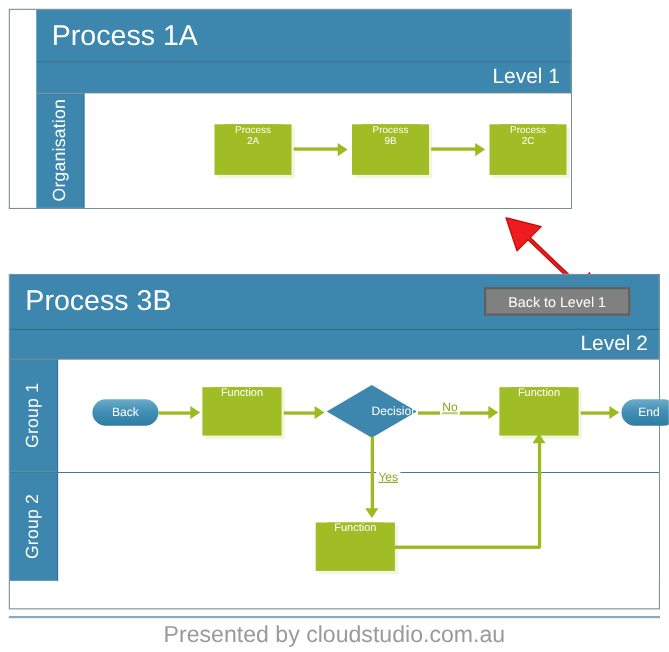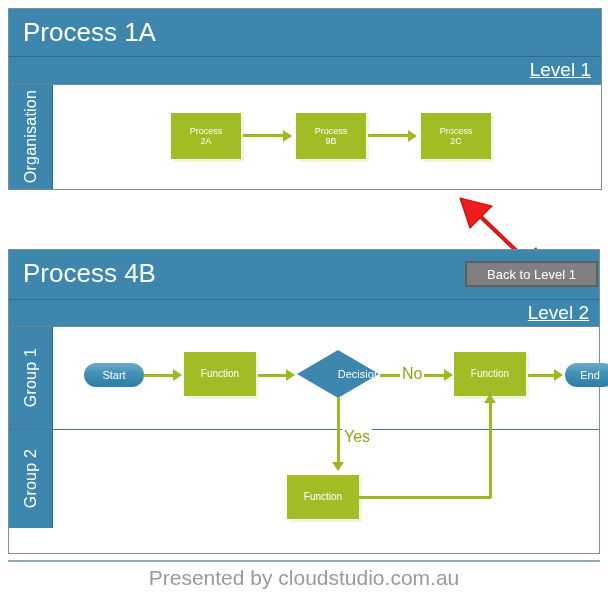--- a/index.html
+++ b/index.html
@@ -34,21 +34,20 @@
     box-sizing: border-box;
   }
   .panel-levelbar {
     background: #3d87ae;
     color: #ffffff;
     font-size: 19px;
     text-align: right;
     padding: 2px 10px 5px 0;
     box-sizing: border-box;
     border-bottom: 1px solid #6e8592;
-    text-decoration: underline;
   }
 
   
   .lane {
     display: flex;
     box-sizing: border-box;
   }
   .lane + .lane { border-top: 1px solid #46798f; }
   .lane-label {
     background: #3d87ae;
@@ -74,21 +73,21 @@
     background: #ffffff;
   }
 
   
   .shape { position: absolute; box-sizing: border-box; }
 
   
   .procbox {
     background: #a0bd26;
     display: flex;
-    align-items: center;
+    align-items: flex-start;
     box-shadow: 3px 3px 0 rgba(160,189,38,.14);
   }
   .procbox .bar {
     background: #a0bd26;
     flex: 0 0 auto;
   }
   .procbox .gap { background: #ffffff; flex: 0 0 2px; }
   .procbox .mid {
     flex: 1;
     background: #a0bd26;
@@ -129,23 +128,24 @@
   .conn-h { height: 3px; }
   .conn-v { width: 3px; }
   .arrowhead { position: absolute; width: 0; height: 0; }
   .ah-right { border-top: 6px solid transparent; border-bottom: 6px solid transparent; border-left: 9px solid #9aba1f; }
   .ah-down  { border-left: 6px solid transparent; border-right: 6px solid transparent; border-top: 9px solid #9aba1f; }
   .ah-up    { border-left: 6px solid transparent; border-right: 6px solid transparent; border-bottom: 9px solid #9aba1f; }
 
   .conn-label {
     position: absolute;
     color: #8aa81c;
-    font-size: 16px;
+    font-size: 11px;
     background: #ffffff;
     padding: 0 2px;
+    text-decoration: underline;
   }
 
   
   .backbtn {
     position: absolute;
     background: #808080;
     border: 2px solid #5f5f5f;
     color: #ffffff;
     font-size: 13px;
     display: flex;
@@ -171,21 +171,21 @@
     position: absolute;
     left: 8px;
     width: 592px;
     height: 2px;
     background: #8fa9bd;
   }
 </style>
 </head>
 <body>
 
-<div class="panel" style="left:8px; top:8px; width:594px; height:182px;">
+<div class="panel" style="left:8px; top:8px; width:512px; height:182px;padding-left:24px;">
 
   <div class="panel-title" style="height:48px;">
     <span>Process 1A</span>
   </div>
 
   <div class="panel-levelbar" style="height:28px;">
     <span>Level 1</span>
   </div>
 
   <div class="lane" style="height:104px;">
@@ -234,38 +234,38 @@
 
 <svg class="redarrow" style="left:452px; top:192px;" width="110" height="88" viewBox="0 0 110 88">
   <g fill="#ee1c1c" stroke="#c21010" stroke-width="1.2" stroke-linejoin="round">
     <path d="M 8 6 L 40 14 L 30 24 L 74 66 L 84 56 L 92 86 L 62 78 L 72 68 L 28 26 L 18 36 Z"></path>
   </g>
 </svg>
 
 <div class="panel" style="left:8px; top:249px; width:592px; height:305px;">
 
   <div class="panel-title" style="height:50px;">
-    <span>Process 4B</span>
-    <div class="backbtn" style="right:1px; top:11px; width:133px; height:26px;">
+    <span>Process 3B</span>
+    <div class="backbtn" style="right:26px; top:11px; width:133px; height:26px;">
       <span>Back to Level 1</span>
     </div>
   </div>
 
   <div class="panel-levelbar" style="height:27px;">
     <span>Level 2</span>
   </div>
 
   <div class="lane" style="height:102px;">
     <div class="lane-label">
       <span>Group 1</span>
     </div>
     <div class="lane-body">
 
       <div class="shape ellipse" style="left:31px; top:36px; width:60px; height:24px;">
-        <span>Start</span>
+        <span>Back</span>
       </div>
       <div class="conn conn-h" style="left:91px; top:46.5px; width:31px;"></div>
       <div class="arrowhead ah-right" style="left:120px; top:42px;"></div>
 
       <div class="shape procbox" style="left:131px; top:25px; width:72px; height:44px;">
         <div class="bar" style="width:8px;"></div>
         <div class="gap"></div>
         <div class="mid" style="font-size:10px;">
           <span>Function</span>
         </div>

